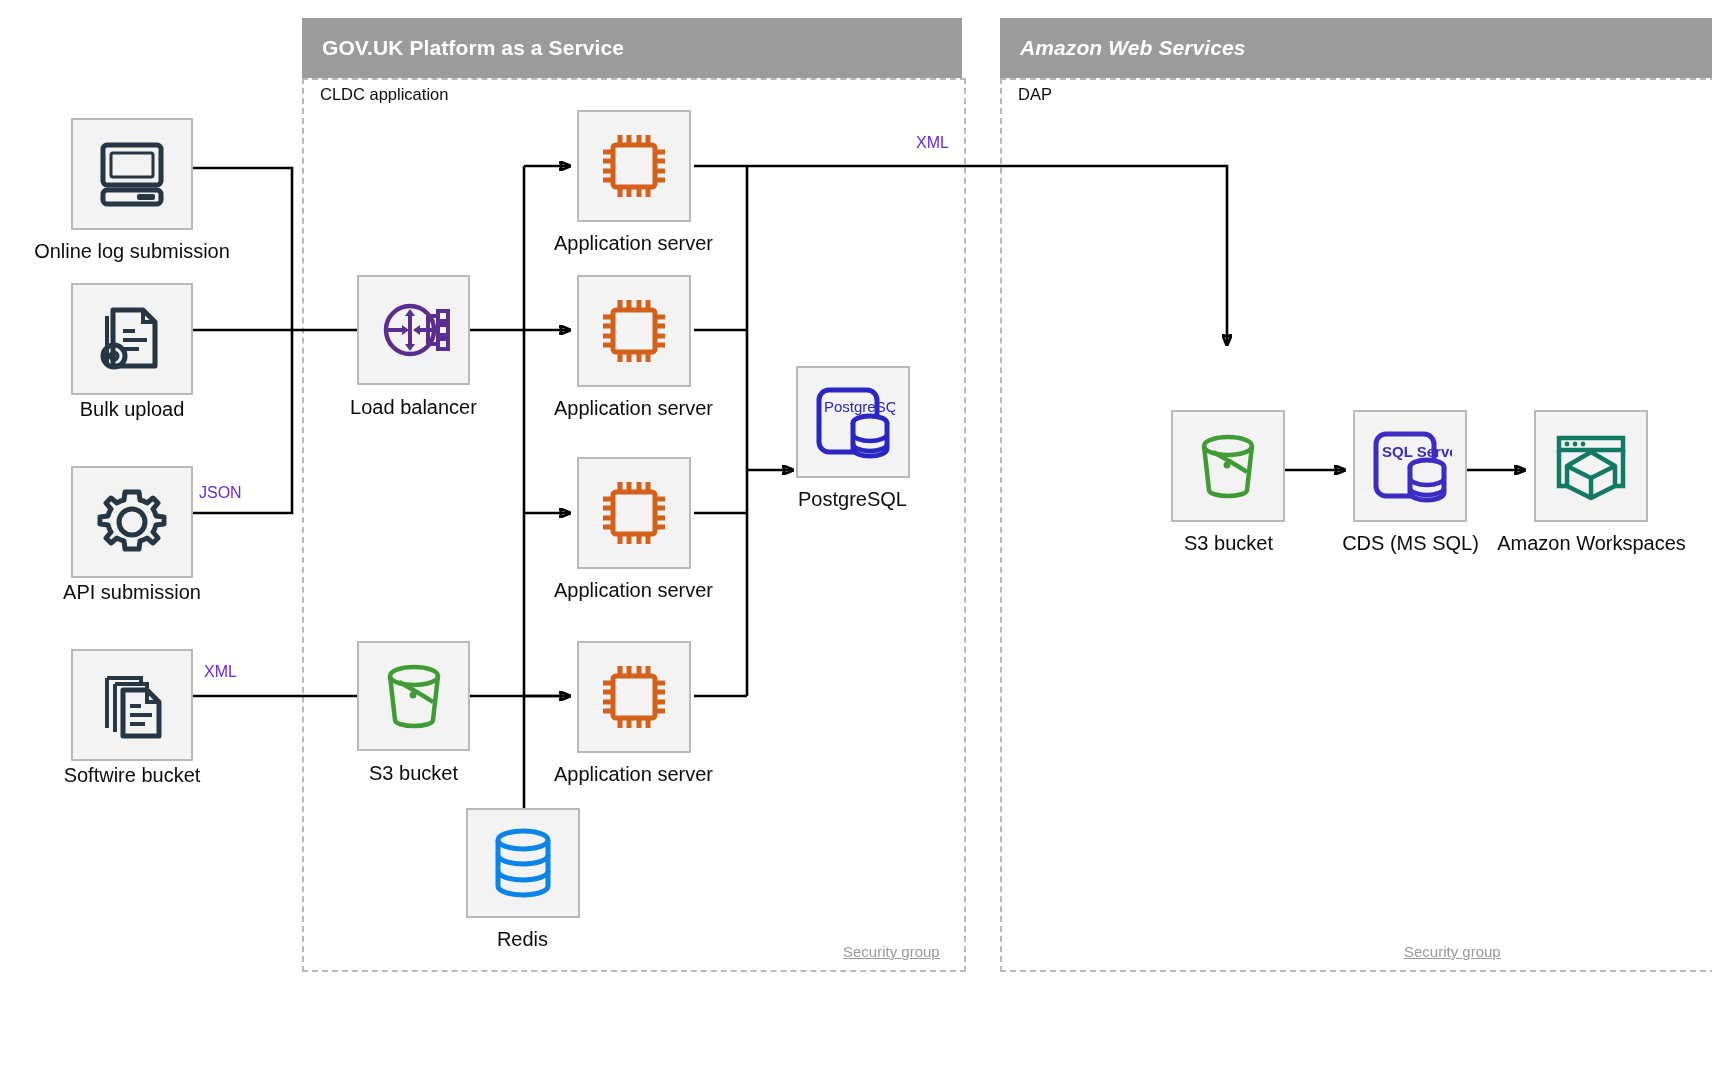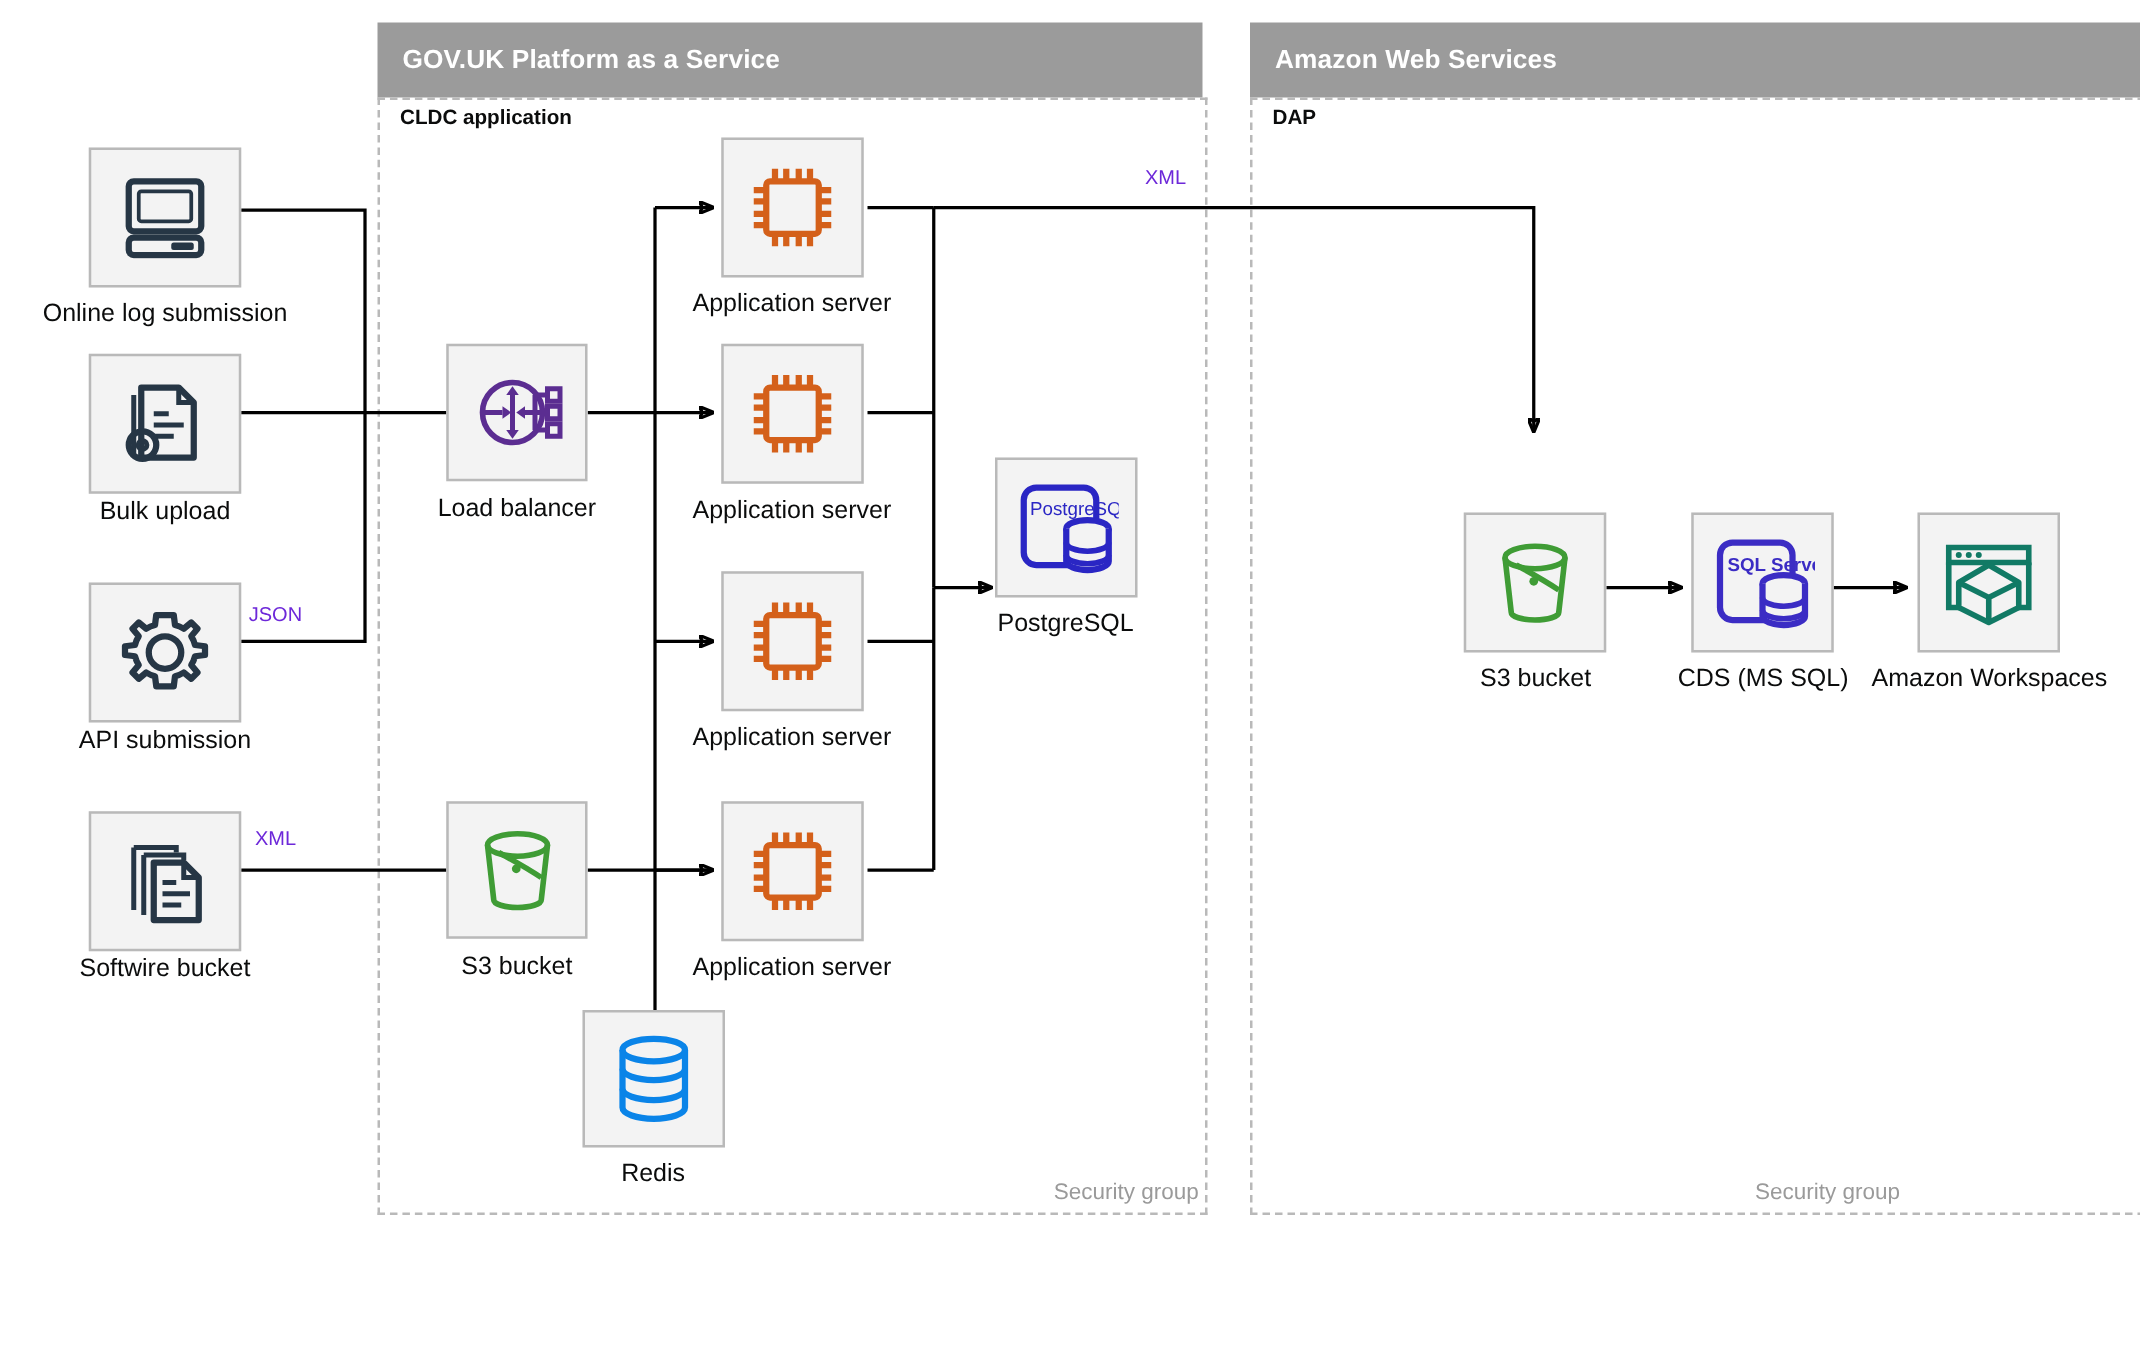--- a/index.html
+++ b/index.html
@@ -3,22 +3,22 @@
 <meta charset="utf-8">
 <style>
   html,body{margin:0;padding:0;background:#ffffff;}
   body{font-family:"Liberation Sans",sans-serif;color:#0b0c0c;}
   #stage{position:relative;width:1712px;height:1082px;overflow:hidden;background:#fff;}
 
   .banner{position:absolute;background:#9b9b9b;display:flex;align-items:center;}
   .banner span{color:#ffffff;font-size:21px;font-weight:bold;letter-spacing:.1px;padding-left:20px;}
 
   .zone{position:absolute;border:2px dashed #b9b9b9;background:transparent;}
-  .zone-label{position:absolute;font-size:16.5px;font-weight:bold;color:#0b0c0c;}
-  .sec-label{position:absolute;font-size:18px;color:#9a9a9a;}
+  .zone-label{position:absolute;font-size:16.5px;font-weight:normal;color:#0b0c0c;}
+  .sec-label{position:absolute;font-size:15px;color:#9a9a9a;text-decoration:underline;}
 
   .tile{position:absolute;background:#f3f3f3;border:2px solid #b9b9b9;box-sizing:border-box;
         display:flex;align-items:center;justify-content:center;}
   .tile svg{display:block;}
   .cap{position:absolute;font-size:20px;color:#0b0c0c;text-align:center;white-space:nowrap;}
 
   .edgelbl{position:absolute;font-size:16px;color:#6d28d9;white-space:nowrap;}
 
   svg.wires{position:absolute;left:0;top:0;width:1712px;height:1082px;overflow:visible;pointer-events:none;}
   svg.wires line,svg.wires path{stroke:#000000;stroke-width:2.6;fill:none;}
@@ -28,21 +28,21 @@
 
 <div id="stage">
 
   <div class="banner" style="left:302px;top:18px;width:660px;height:60px;">
     <span>GOV.UK Platform as a Service</span>
   </div>
   <div class="zone" style="left:302px;top:78px;width:660px;height:890px;"></div>
   <div class="zone-label" style="left:320px;top:85px;">CLDC application</div>
   <div class="sec-label" style="left:843px;top:943px;">Security group</div>
 
-  <div class="banner" style="left:1000px;top:18px;width:712px;height:60px;">
+  <div class="banner" style="left:1000px;top:18px;width:712px;height:60px;font-style:italic;">
     <span>Amazon Web Services</span>
   </div>
   <div class="zone" style="left:1000px;top:78px;width:712px;height:890px;"></div>
   <div class="zone-label" style="left:1018px;top:85px;">DAP</div>
   <div class="sec-label" style="left:1404px;top:943px;">Security group</div>
 
   <svg class="wires">
     <defs>
       <marker id="ah" markerWidth="12" markerHeight="10" refX="11" refY="5" orient="auto" markerUnits="userSpaceOnUse">
         <path d="M0,0 L12,5 L0,10 L3,5 Z" fill="#000" stroke="none"></path>

